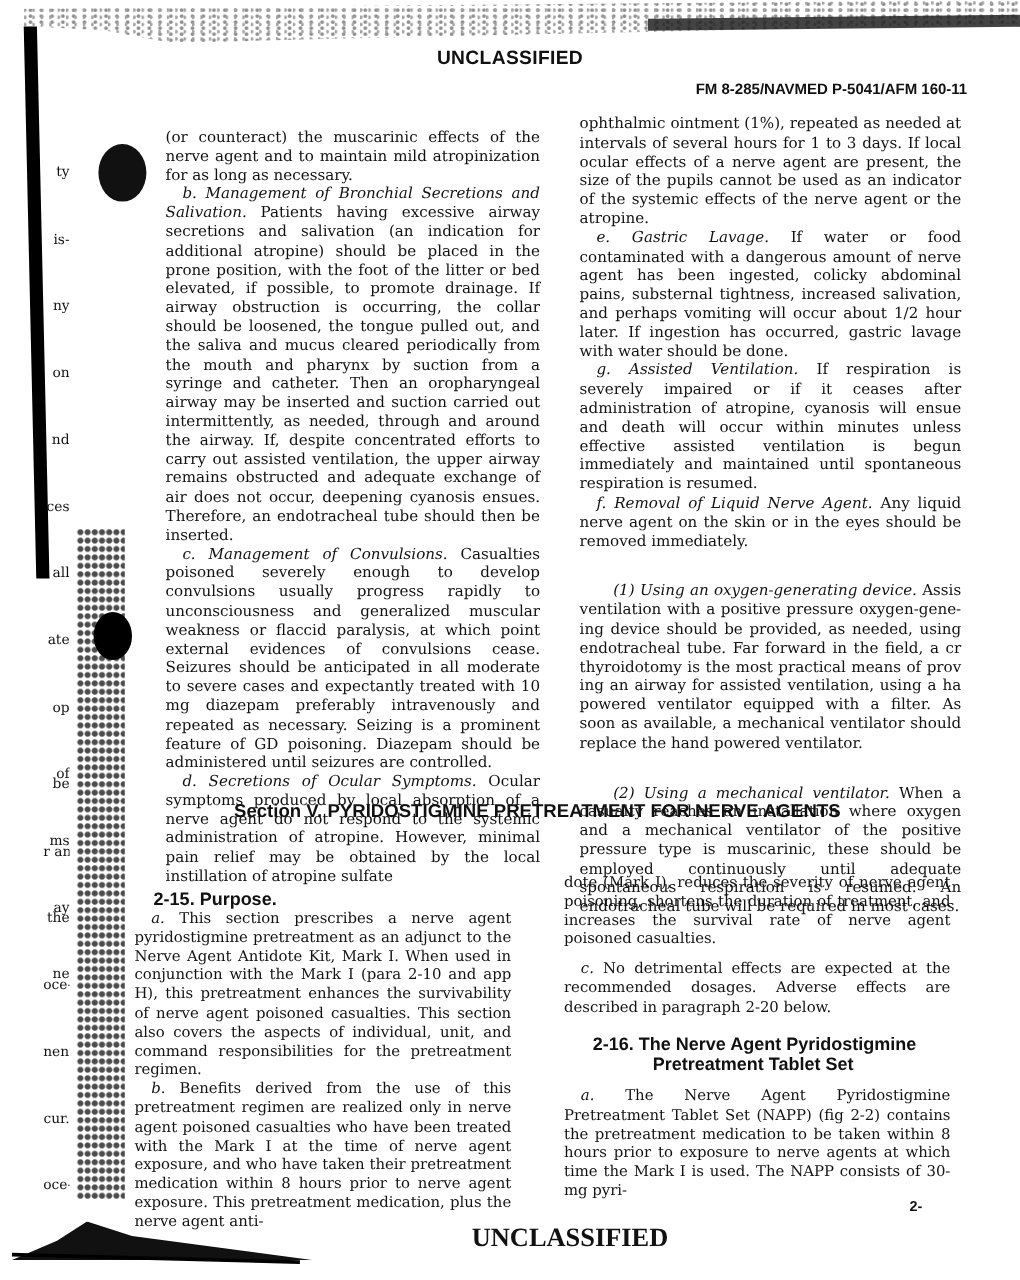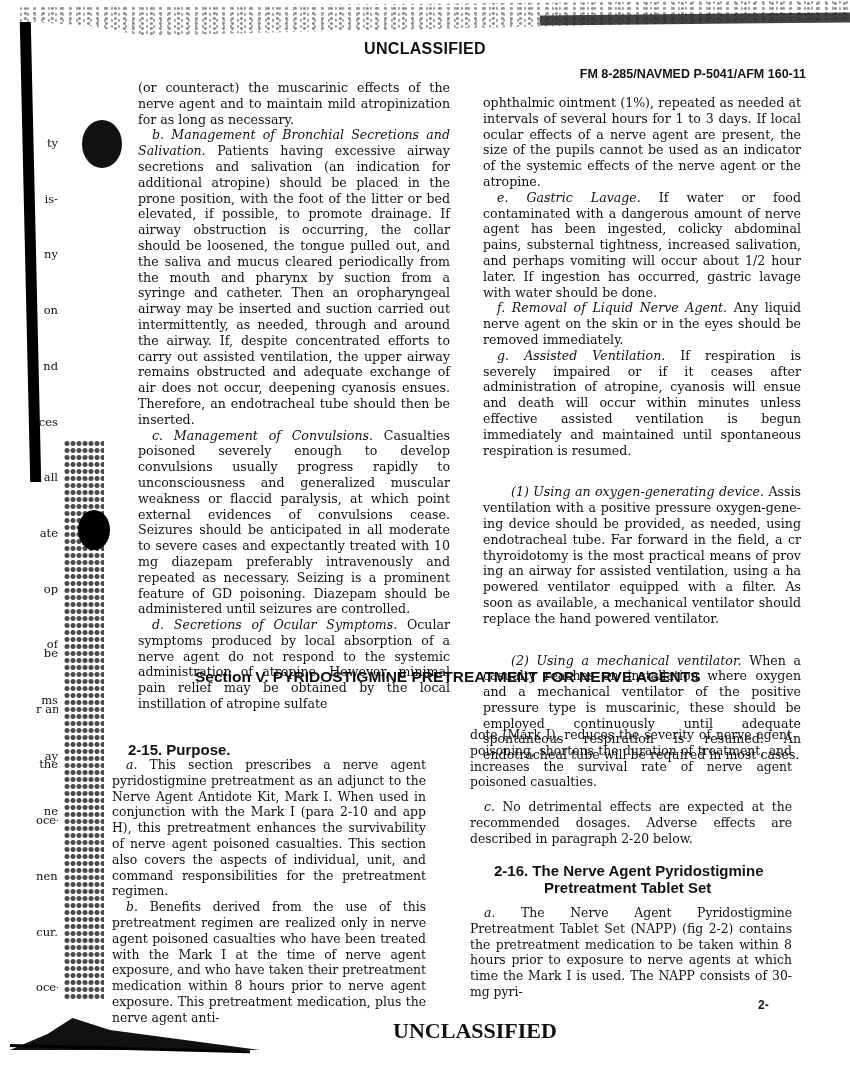--- a/index.html
+++ b/index.html
@@ -66,21 +66,21 @@
 
   .col {
     position: absolute; font-size: 12.6px; line-height: 15.8px; text-align: justify;
   }
   .col p { margin: 0; }
   .col p.ind { text-indent: 14px; }
   .col .gap { margin-top: 9px; }
   .col .big-gap { margin-top: 26px; }
   .col .sub { text-indent: 28px; }
   .col i { font-style: italic; }
-  .col-l1 { left: 138px; top: 80px; width: 312px; }
+  .col-l1 { left: 138px; top: 106px; width: 312px; }
   .col-r1 { left: 483px; top: 95px; width: 318px; }
   .col-l2 { left: 112px; top: 757px; width: 314px; font-size: 12.4px; }
   .col-r2 { left: 470px; top: 727px; width: 322px; font-size: 12.4px; }
 
   .section-title {
     position: absolute; left: 195px; top: 668px;
     font-family: "Liberation Sans", sans-serif; font-weight: bold; font-size: 15.5px; white-space: nowrap;
   }
   .para-head {
     position: absolute; font-family: "Liberation Sans", sans-serif; font-weight: bold; font-size: 15px;
@@ -164,22 +164,22 @@
 <div class="col col-l1">
   <p><span>(or counteract) the muscarinic effects of the nerve agent and to maintain mild atropinization for as long as necessary.</span></p>
   <p class="ind"><i>b. Management of Bronchial Secretions and Salivation.</i><span> Patients having excessive airway secretions and salivation (an indication for additional atropine) should be placed in the prone position, with the foot of the litter or bed elevated, if possible, to promote drainage. If airway obstruction is occurring, the collar should be loosened, the tongue pulled out, and the saliva and mucus cleared periodically from the mouth and pharynx by suction from a syringe and catheter. Then an oropharyngeal airway may be inserted and suction carried out intermittently, as needed, through and around the airway. If, despite concentrated efforts to carry out assisted ventilation, the upper airway remains obstructed and adequate exchange of air does not occur, deepening cyanosis ensues. Therefore, an endotracheal tube should then be inserted.</span></p>
   <p class="ind"><i>c. Management of Convulsions.</i><span> Casualties poisoned severely enough to develop convulsions usually progress rapidly to unconsciousness and generalized muscular weakness or flaccid paralysis, at which point external evidences of convulsions cease. Seizures should be anticipated in all moderate to severe cases and expectantly treated with 10 mg diazepam preferably intravenously and repeated as necessary. Seizing is a prominent feature of GD poisoning. Diazepam should be administered until seizures are controlled.</span></p>
   <p class="ind"><i>d. Secretions of Ocular Symptoms.</i><span> Ocular symptoms produced by local absorption of a nerve agent do not respond to the systemic administration of atropine. However, minimal pain relief may be obtained by the local instillation of atropine sulfate</span></p>
 </div>
 
 <div class="col col-r1">
   <p><span>ophthalmic ointment (1%), repeated as needed at intervals of several hours for 1 to 3 days. If local ocular effects of a nerve agent are present, the size of the pupils cannot be used as an indicator of the systemic effects of the nerve agent or the atropine.</span></p>
   <p class="ind"><i>e. Gastric Lavage.</i><span> If water or food contaminated with a dangerous amount of nerve agent has been ingested, colicky abdominal pains, substernal tightness, increased salivation, and perhaps vomiting will occur about 1/2 hour later. If ingestion has occurred, gastric lavage with water should be done.</span></p>
+  <p class="ind"><i>g. Assisted Ventilation.</i><span> If respiration is severely impaired or if it ceases after administration of atropine, cyanosis will ensue and death will occur within minutes unless effective assisted ventilation is begun immediately and maintained until spontaneous respiration is resumed.</span></p>
   <p class="ind"><i>f. Removal of Liquid Nerve Agent.</i><span> Any liquid nerve agent on the skin or in the eyes should be removed immediately.</span></p>
-  <p class="ind"><i>g. Assisted Ventilation.</i><span> If respiration is severely impaired or if it ceases after administration of atropine, cyanosis will ensue and death will occur within minutes unless effective assisted ventilation is begun immediately and maintained until spontaneous respiration is resumed.</span></p>
   <p class="sub big-gap"><i>(1) Using an oxygen-generating device.</i><span> Assis ventilation with a positive pressure oxygen-gene- ing device should be provided, as needed, using endotracheal tube. Far forward in the field, a cr thyroidotomy is the most practical means of prov ing an airway for assisted ventilation, using a ha powered ventilator equipped with a filter. As soon as available, a mechanical ventilator should replace the hand powered ventilator.</span></p>
   <p class="sub big-gap"><i>(2) Using a mechanical ventilator.</i><span> When a casualty reaches an installation where oxygen and a mechanical ventilator of the positive pressure type is muscarinic, these should be employed continuously until adequate spontaneous respiration is resumed. An endotracheal tube will be required in most cases.</span></p>
 </div>
 
 <div class="section-title">Section V. PYRIDOSTIGMINE PRETREATMENT FOR NERVE AGENTS</div>
 
 <div class="para-head ph-215">2-15. Purpose.</div>
 
 <div class="col col-l2">
   <p class="ind"><i>a.</i><span> This section prescribes a nerve agent pyridostigmine pretreatment as an adjunct to the Nerve Agent Antidote Kit, Mark I. When used in conjunction with the Mark I (para 2-10 and app H), this pretreatment enhances the survivability of nerve agent poisoned casualties. This section also covers the aspects of individual, unit, and command responsibilities for the pretreatment regimen.</span></p>

